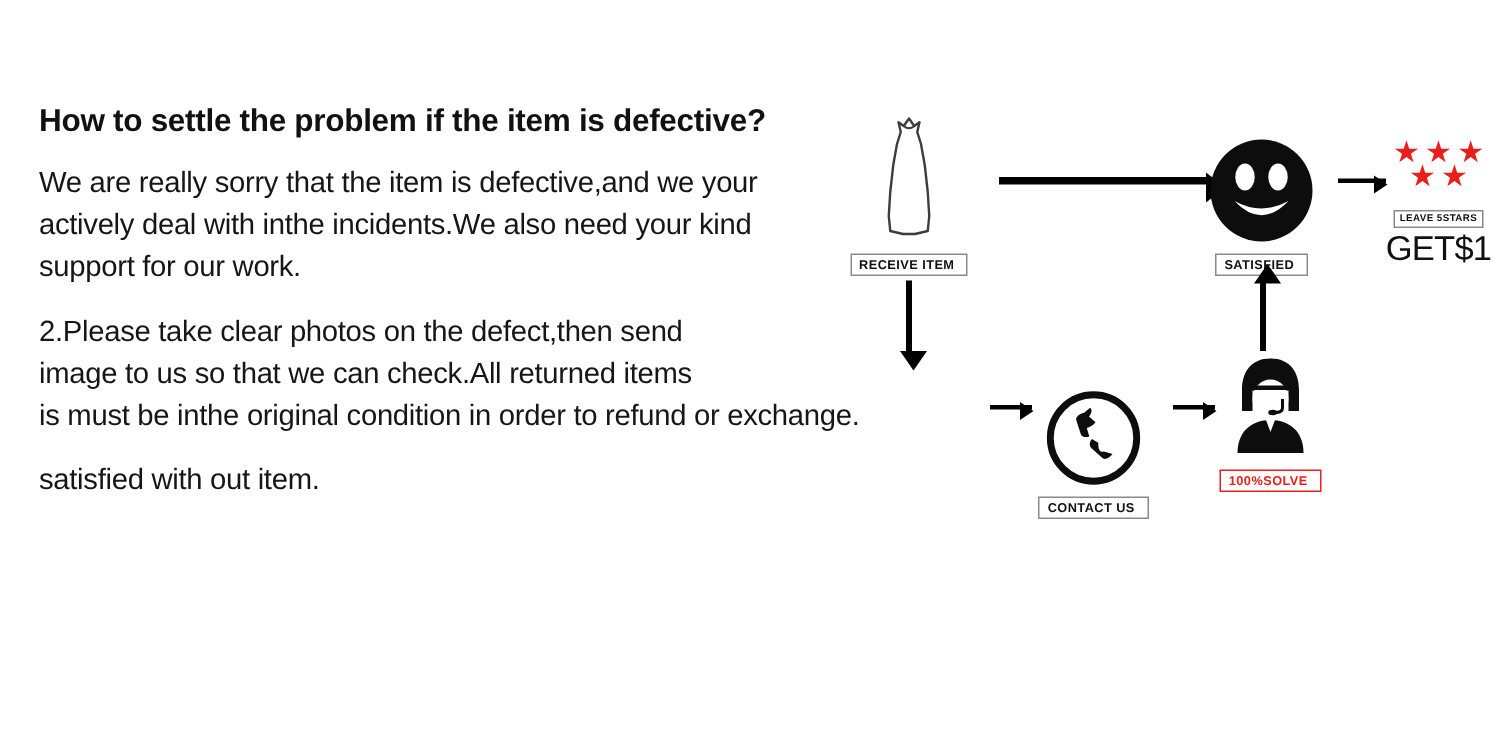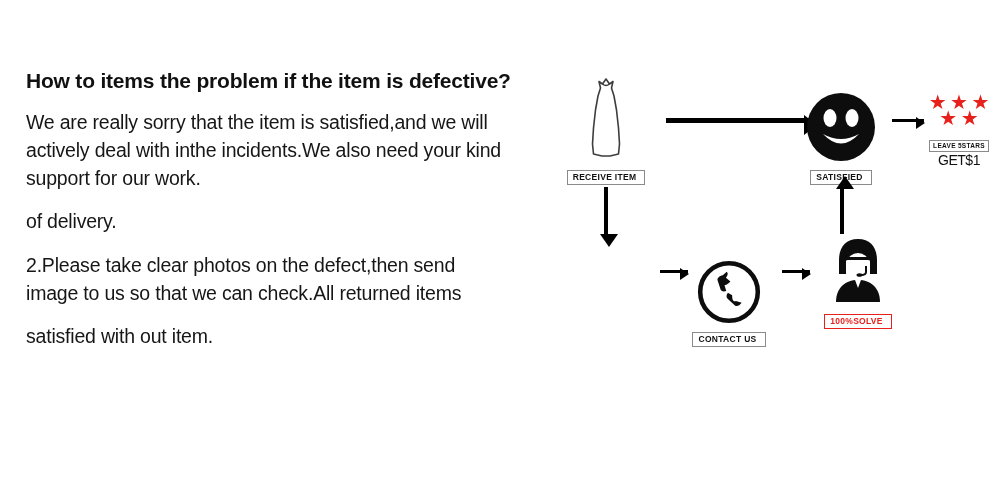--- a/index.html
+++ b/index.html
@@ -132,47 +132,47 @@
   #stars-node { text-align: center; }
   .star-row { line-height: 0.78; }
   .star {
     display: inline-block;
     color: #e8201c;
     font-size: 20px;
     line-height: 0.8;
     margin: 0 -0.5px;
   }
   #get-text {
-    font-size: 14px;
+    font-size: 23px;
     letter-spacing: -0.5px;
     color: #111;
     margin-top: 1px;
     line-height: 1.05;
   }
 </style>
 </head>
 <body>
 
 <div id="text-column">
 
-  <h1 id="heading">How to items the problem if the item is defective?</h1>
-
-  <p class="para">
-    <span class="line">We are really sorry that the item is satisfied,and we will</span>
+  <h1 id="heading">How to settle the problem if the item is defective?</h1>
+
+  <p class="para">
+    <span class="line">We are really sorry that the item is defective,and we your</span>
     <span class="line">actively deal with inthe incidents.We also need your kind</span>
     <span class="line">support for our work.</span>
   </p>
 
   <p class="para">
-    <span class="line">of delivery.</span>
   </p>
 
   <p class="para">
     <span class="line">2.Please take clear photos on the defect,then send</span>
     <span class="line">image to us so that we can check.All returned items</span>
+    <span class="line">is must be inthe original condition in order to refund or exchange.</span>
   </p>
 
   <p class="para">
     <span class="line">satisfied with out item.</span>
   </p>
 
 </div>
 
 <div id="flow">
 
@@ -238,21 +238,21 @@
         <path d="M34 36 c-1.5 2.6 -0.9 5.5 1.4 6.8 l9 5.2 c2.4 1.2 5 -1 6.6 -4.4 l-6.5 -0.5 c-2.3 1.2 -4.1 0.6 -5.4 -5.4 z" fill="#0d0d0d" transform="rotate(12 35 35)"></path>
       </svg>
     </div>
     <div class="cap-row">
       <span class="cap">CONTACT US</span>
     </div>
   </div>
 
   <div class="arrow arrow-h small" style="left:234px; top:210px; width:28px;"></div>
 
-  <div class="node" style="left:255px; top:176px; width:110px;">
+  <div class="node" style="left:244px; top:176px; width:110px;">
     <div class="glyph-wrap" style="height:70px;">
       <svg width="60" height="70" viewBox="0 0 60 70" aria-hidden="true">
         <path d="M30 3 C17 3 11 12 11 24 L11 38 L18 38 L18 24 C18 24 24 28 30 28 C36 28 42 24 42 24 L42 38 L49 38 L49 24 C49 12 43 3 30 3 Z" fill="#0d0d0d"></path>
         <path d="M16 22 C16 10 22 5 30 5 C38 5 44 10 44 22 L44 26 C40 22 35 20 30 20 C25 20 20 22 16 26 Z" fill="#0d0d0d"></path>
         <ellipse cx="30" cy="30" rx="12" ry="13" fill="#ffffff"></ellipse>
         <path d="M18 24 L42 24 L42 21 L18 21 Z" fill="#0d0d0d"></path>
         <path d="M38 30 L38 36 Q38 39 33 39" fill="none" stroke="#0d0d0d" stroke-width="2"></path>
         <ellipse cx="31.5" cy="39" rx="3" ry="1.8" fill="#0d0d0d"></ellipse>
         <path d="M30 44 C17 44 8 52 8 66 L52 66 C52 52 43 44 30 44 Z" fill="#0d0d0d"></path>
         <path d="M27 44 L30 52 L33 44 Z" fill="#ffffff"></path>

